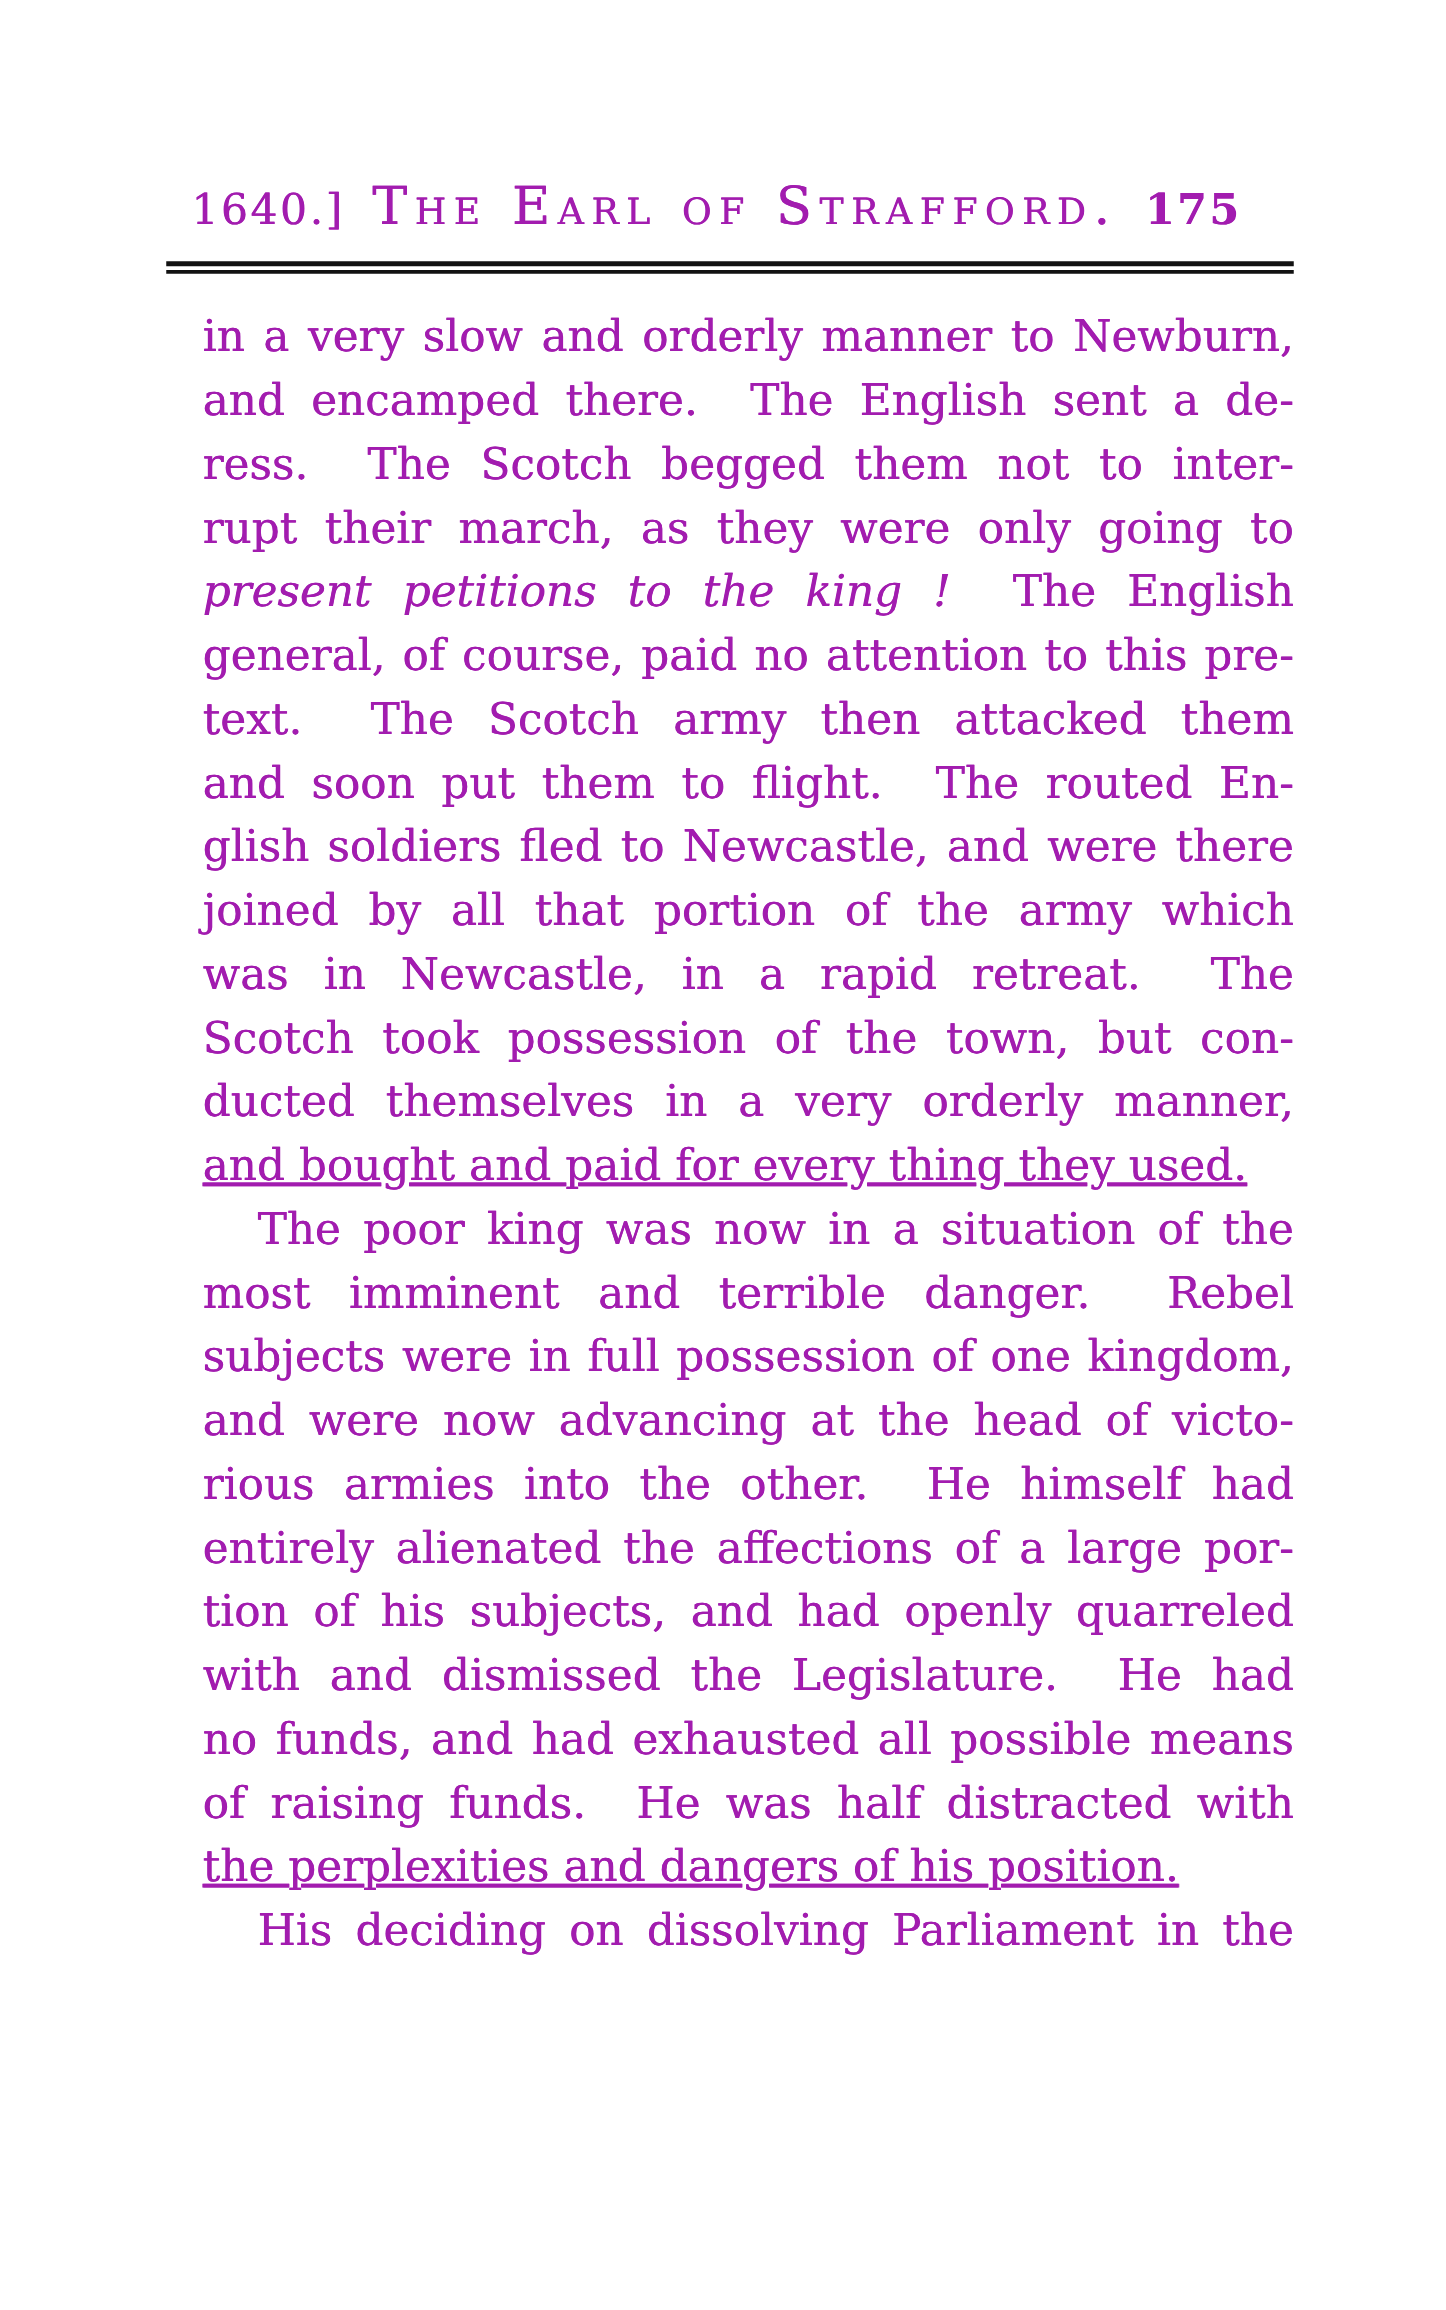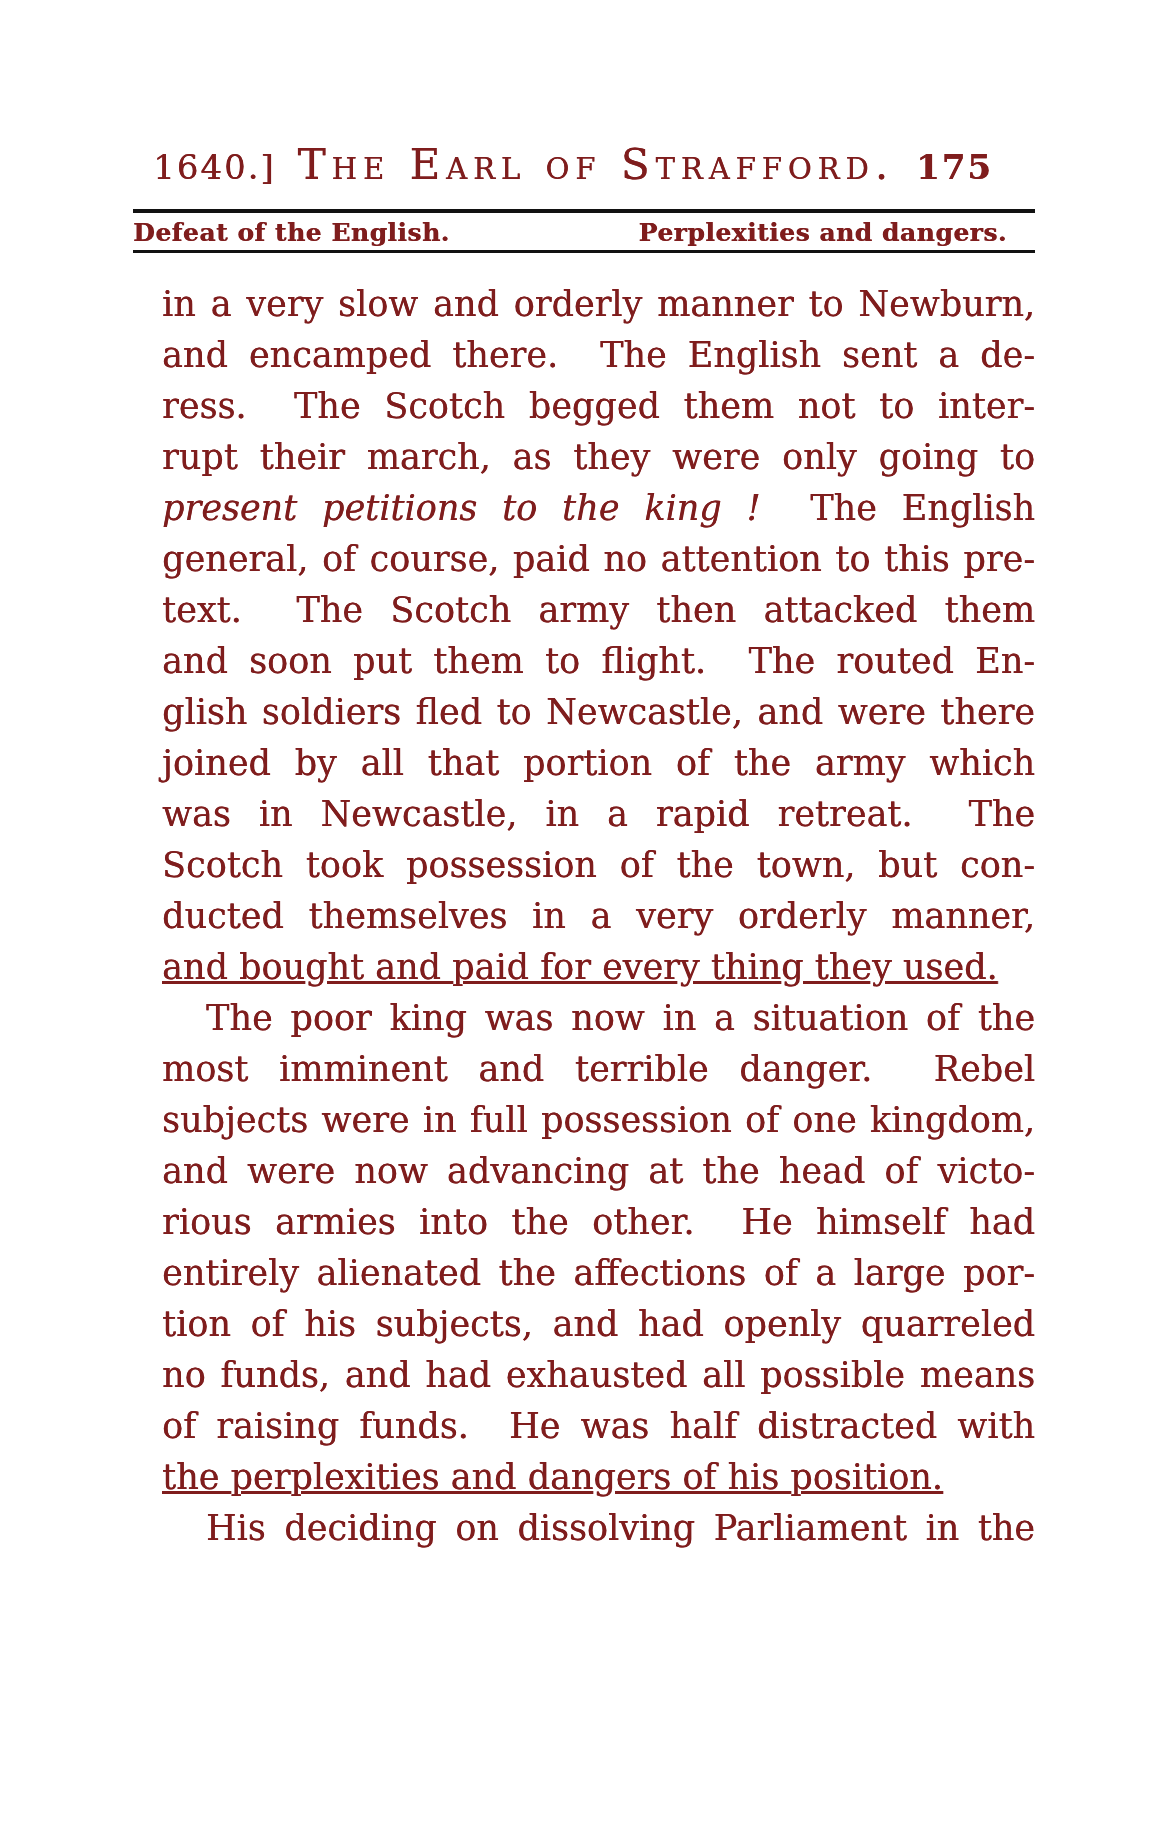--- a/index.html
+++ b/index.html
@@ -5,21 +5,21 @@
   html, body {
     margin: 0;
     padding: 0;
     background: #ffffff;
   }
   .page {
     position: relative;
     width: 1157px;
     height: 1848px;
     background: #ffffff;
-    color: #7f1d1d;
+    color: #a21caf;
     font-family: "DejaVu Serif", serif;
     box-sizing: border-box;
     padding: 0 122px 0 133px;
     overflow: hidden;
   }
   
   .header-row {
     margin-top: 140px;
     display: flex;
     align-items: baseline;
@@ -96,24 +96,20 @@
 <div class="page">
 
   <div class="header-row">
     <span class="header-year">1640.]</span>
     <span class="header-title">The Earl of Strafford.</span>
     <span class="header-pagenum">175</span>
   </div>
 
   <div class="rule-top"></div>
 
-  <div class="running-heads">
-    <span class="running-head-left">Defeat of the English.</span>
-    <span class="running-head-right">Perplexities and dangers.</span>
-  </div>
 
   <div class="rule-bottom"></div>
 
   <main class="body-text">
       <div class="line"><span>in a very slow and orderly manner to Newburn,</span></div>
       <div class="line"><span>and encamped there.  The English sent a de-</span></div>
       <div class="line"><span>ress.  The Scotch begged them not to inter-</span></div>
       <div class="line"><span>rupt their march, as they were only going to</span></div>
       <div class="line"><span class="italic">present petitions to the king !</span><span>  The English</span></div>
       <div class="line"><span>general, of course, paid no attention to this pre-</span></div>
@@ -125,19 +121,20 @@
       <div class="line"><span>Scotch took possession of the town, but con-</span></div>
       <div class="line"><span>ducted themselves in a very orderly manner,</span></div>
       <div class="line para-end"><span>and bought and paid for every thing they used.</span></div>
       <div class="line indent"><span>The poor king was now in a situation of the</span></div>
       <div class="line"><span>most imminent and terrible danger.  Rebel</span></div>
       <div class="line"><span>subjects were in full possession of one kingdom,</span></div>
       <div class="line"><span>and were now advancing at the head of victo-</span></div>
       <div class="line"><span>rious armies into the other.  He himself had</span></div>
       <div class="line"><span>entirely alienated the affections of a large por-</span></div>
       <div class="line"><span>tion of his subjects, and had openly quarreled</span></div>
+      <div class="line"><span>with and dismissed the Legislature.  He had</span></div>
       <div class="line"><span>no funds, and had exhausted all possible means</span></div>
       <div class="line"><span>of raising funds.  He was half distracted with</span></div>
       <div class="line para-end"><span>the perplexities and dangers of his position.</span></div>
       <div class="line indent"><span>His deciding on dissolving Parliament in the</span></div>
     </main>
 
 </div>
 
 </body></html>

